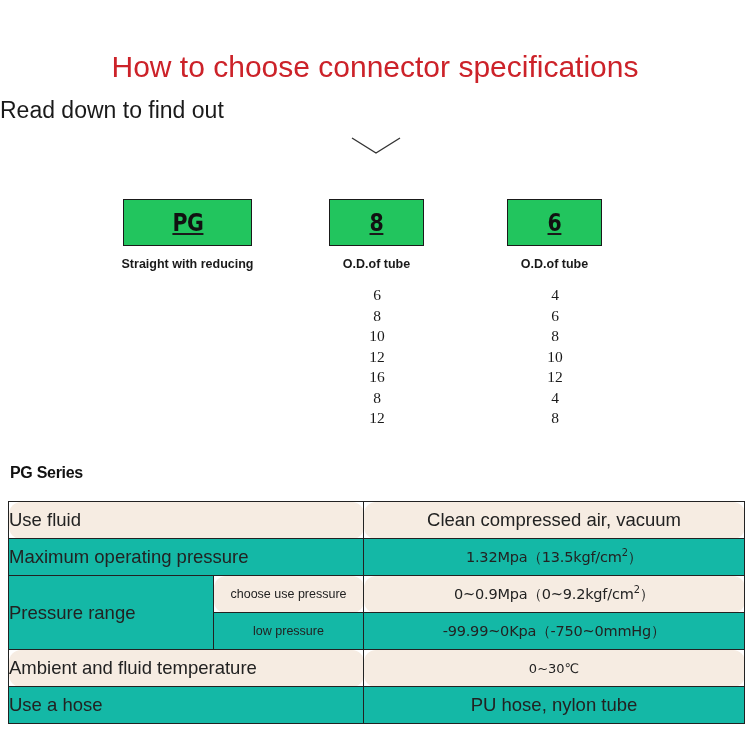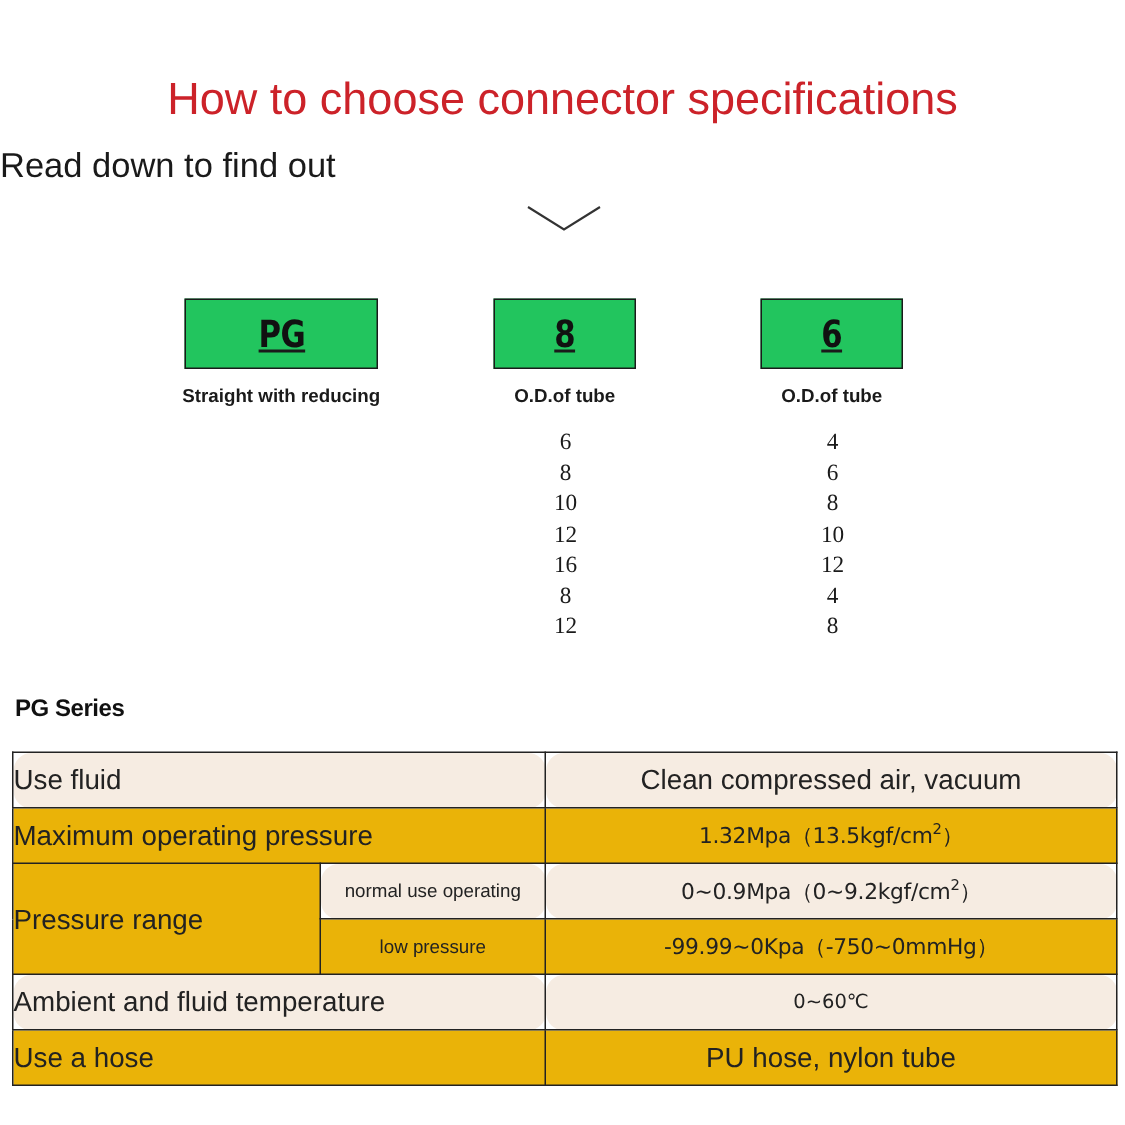--- a/index.html
+++ b/index.html
@@ -119,21 +119,21 @@
     border-collapse: collapse;
     table-layout: fixed;
   }
   .spec-table td {
     border: 1px solid #222222;
     padding: 0;
     height: 36px;
     vertical-align: middle;
   }
   .tint  { background: #f6ece2; border-radius: 12px; }
-  .plain { background: #eab308; margin-top: 11px; }
+  .plain { background: #14b8a6; margin-top: 11px; }
 
   .label-cell {
     font-size: 18.5px;
     color: #222222;
     padding-left: 14px;
   }
   .sublabel-cell {
     font-size: 12.5px;
     color: #222222;
     text-align: center;
@@ -216,29 +216,29 @@
     <tr>
       <td class="tint label-cell" colspan="2">Use fluid</td>
       <td class="tint value-cell value-big">Clean compressed air, vacuum</td>
     </tr>
     <tr>
       <td class="plain label-cell" colspan="2">Maximum operating pressure</td>
       <td class="plain value-cell value-mid">1.32Mpa（13.5kgf/cm<sup>2</sup>）</td>
     </tr>
     <tr>
       <td class="plain label-cell" rowspan="2">Pressure range</td>
-      <td class="tint sublabel-cell">normal use operating</td>
+      <td class="tint sublabel-cell">choose use pressure</td>
       <td class="tint value-cell value-mid">0~0.9Mpa（0~9.2kgf/cm<sup>2</sup>）</td>
     </tr>
     <tr>
       <td class="plain sublabel-cell">low pressure</td>
       <td class="plain value-cell value-mid">-99.99~0Kpa（-750~0mmHg）</td>
     </tr>
     <tr>
       <td class="tint label-cell" colspan="2">Ambient and fluid temperature</td>
-      <td class="tint value-cell value-small">0~60℃</td>
+      <td class="tint value-cell value-small">0~30℃</td>
     </tr>
     <tr>
       <td class="plain label-cell" colspan="2">Use a hose</td>
       <td class="plain value-cell value-big">PU hose, nylon tube</td>
     </tr>
   </tbody>
 </table>
 
 </body></html>

